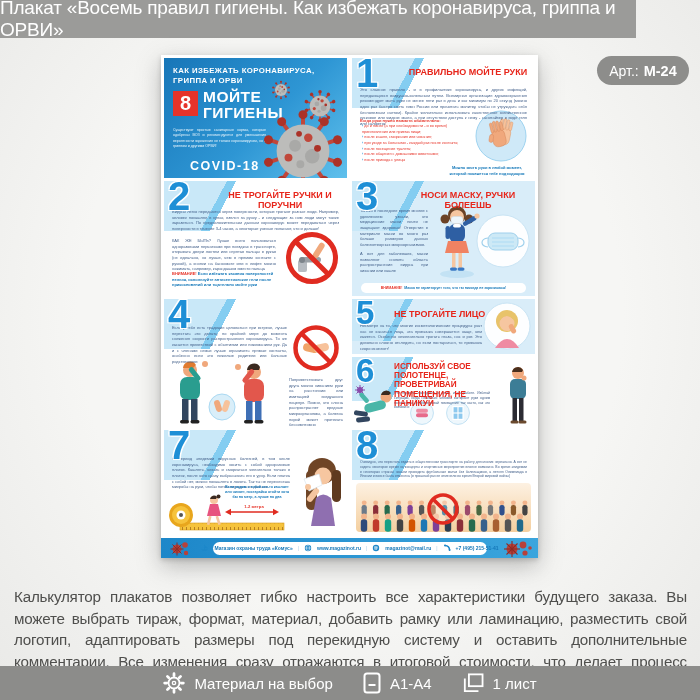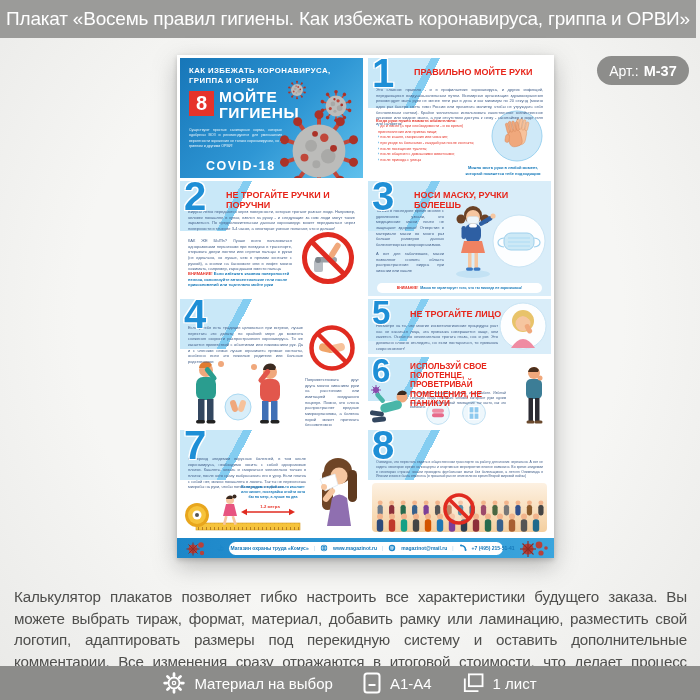--- a/index.html
+++ b/index.html
@@ -3,42 +3,42 @@
 <meta charset="utf-8">
 <style>
   * { margin:0; padding:0; box-sizing:border-box; }
   html,body { width:700px; height:700px; }
   body {
     position:relative; overflow:hidden;
     font-family:"Liberation Sans", sans-serif;
     background: radial-gradient(ellipse at 50% 45%, #f6f6f4 55%, #e9e9e7 100%);
   }
   
-  .topbar { position:absolute; top:0; left:0; width:696px; height:38px; background:#9b9b99;
+  .topbar { position:absolute; top:0; left:0; width:636px; height:38px; background:#9b9b99;
     color:#fff; display:flex; align-items:center; justify-content:center; font-size:19px; letter-spacing:-0.2px; }
   .botbar { position:absolute; left:0; top:666px; width:700px; height:34px; background:#8c8c8a;
     display:flex; align-items:center; justify-content:center; gap:30px; color:#fff; font-size:15px; }
   .fitem { display:flex; align-items:center; gap:9px; }
   .badge { position:absolute; left:597px; top:56px; width:92px; height:29px; background:#8d8d8b;
     border-radius:15px; color:#fff; display:flex; align-items:center; justify-content:center; gap:5px; font-size:14px; }
   .badge b { font-size:14.5px; }
   .desc { position:absolute; left:14px; top:586px; width:673px; font-size:15.2px; line-height:1.43;
     color:#4f4f4d; text-align:justify; letter-spacing:-0.2px; }
   
   .poster { position:absolute; left:161px; top:55px; width:377px; height:503px; background:#fff;
-    box-shadow:0 8px 22px rgba(90,90,90,.4), 0 2px 5px rgba(0,0,0,.18);margin-left:16px; }
+    box-shadow:0 8px 22px rgba(90,90,90,.4), 0 2px 5px rgba(0,0,0,.18); }
   .card { position:absolute; background:#fff; overflow:hidden; }
   .card.blue { background:#d9edf9; }
   .corner { position:absolute; top:0; left:0; width:90px; height:50px;
     background:linear-gradient(118deg,#c9e8f8 54%, #84cdf1 54%, #84cdf1 62%, rgba(0,0,0,0) 62%); }
   .num { position:absolute; top:-7px; left:4px; font-size:40px; font-weight:bold; color:#1e8fd6;
     text-shadow:-1.2px -1.2px 0 #fff,1.2px -1.2px 0 #fff,-1.2px 1.2px 0 #fff,1.2px 1.2px 0 #fff; z-index:3; }
   .num-sm { font-size:33px; top:-5px; }
-  .rtitle { position:absolute; left:46px; top:9px; right:5px; color:#e7261b; font-weight:bold;
-    font-size:9px; line-height:1.12; z-index:3; }
+  .rtitle { position:absolute; left:54px; top:9px; right:5px; color:#e7261b; font-weight:bold;
+    font-size:9px; line-height:1.12; text-align:center; z-index:3; }
   .rtitle.l { text-align:left; }
   .micro { position:absolute; font-size:4px; line-height:1.42; color:#44618b; text-align:justify; z-index:2; }
   .mred { color:#e7362b; }
   .mblue { color:#1478b9; font-weight:bold; }
   .mlist { position:absolute; font-size:3.8px; line-height:1.5; color:#e7362b; z-index:2; }
   .mlist div::before { content:"› "; color:#1e8fd6; font-weight:bold; }
   .warnstrip { position:absolute; left:9px; right:9px; bottom:3px; height:10px; background:#fff;
     border-radius:5px; display:flex; align-items:center; justify-content:center; gap:2px;
     font-size:3.5px; font-weight:bold; z-index:3; }
   .ill { position:absolute; z-index:1; }
@@ -65,21 +65,21 @@
 </style>
 </head>
 <body>
 
 <div class="topbar">
   <span>Плакат «Восемь правил гигиены. Как избежать коронавируса, гриппа и ОРВИ»</span>
 </div>
 
 <div class="badge">
   <span>Арт.:</span>
-  <b>М-37</b>
+  <b>М-24</b>
 </div>
 
 <div class="poster">
 
   <div class="hdr">
     <svg class="ill" width="183" height="120" viewBox="0 0 183 120" style="left:0;top:0">
       <defs>
         <g id="vir">
           <g>
             <g transform="rotate(0)">

